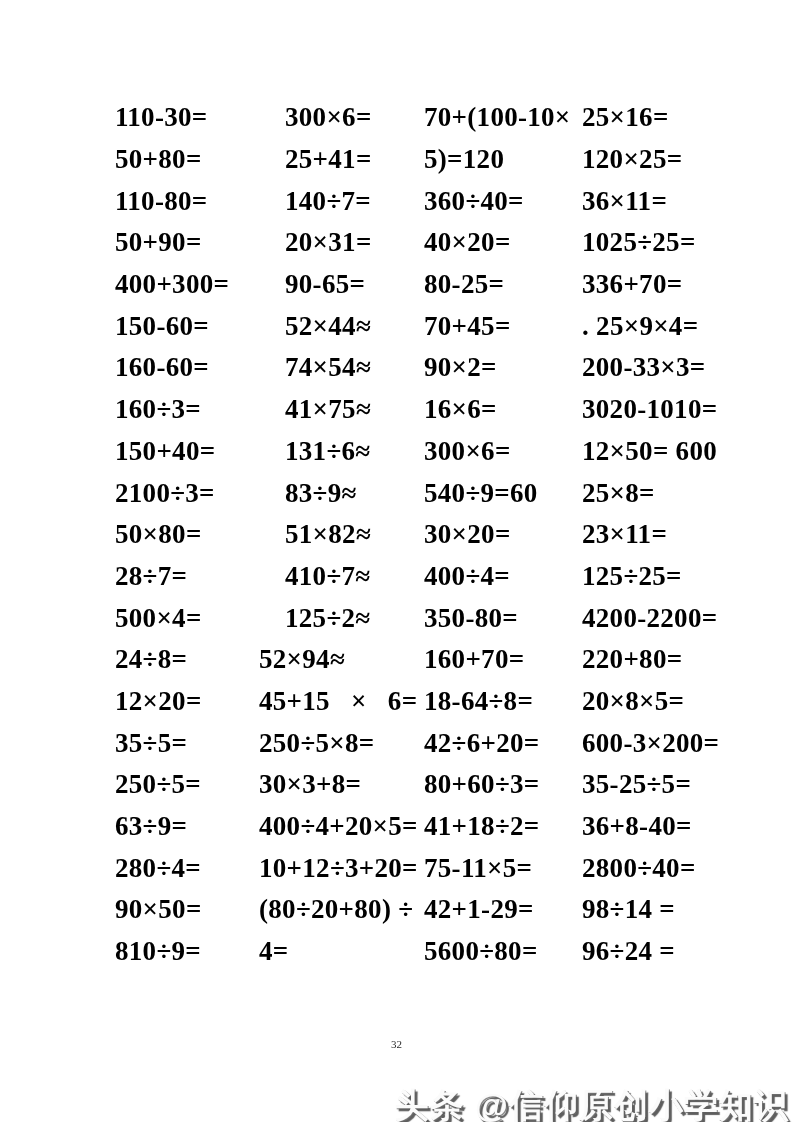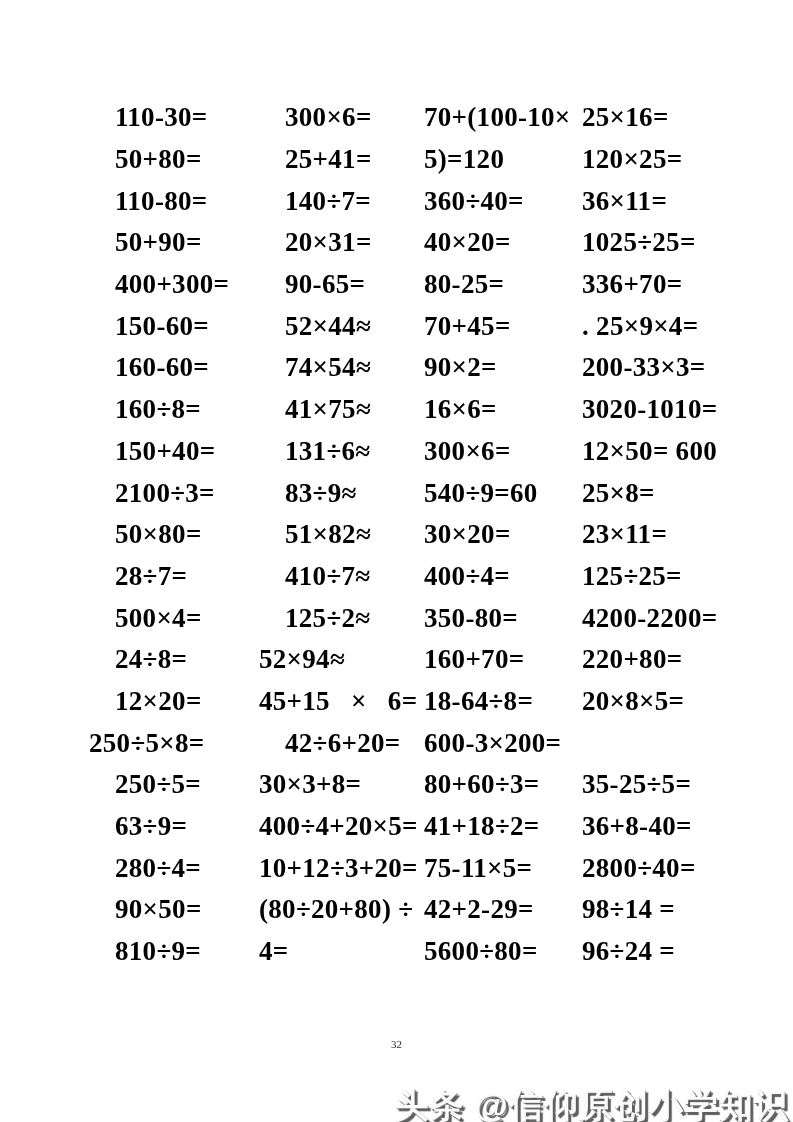--- a/index.html
+++ b/index.html
@@ -100,21 +100,21 @@
         <div class="cell col3">70+45=</div>
         <div class="cell col4">. 25×9×4=</div>
       </div>
       <div class="row">
         <div class="cell col1">160-60=</div>
         <div class="cell col2">74×54≈</div>
         <div class="cell col3">90×2=</div>
         <div class="cell col4">200-33×3=</div>
       </div>
       <div class="row">
-        <div class="cell col1">160÷8=</div>
+        <div class="cell col1">160÷3=</div>
         <div class="cell col2">41×75≈</div>
         <div class="cell col3">16×6=</div>
         <div class="cell col4">3020-1010=</div>
       </div>
       <div class="row">
         <div class="cell col1">150+40=</div>
         <div class="cell col2">131÷6≈</div>
         <div class="cell col3">300×6=</div>
         <div class="cell col4">12×50= 600</div>
       </div>
@@ -148,20 +148,21 @@
         <div class="cell col3">160+70=</div>
         <div class="cell col4">220+80=</div>
       </div>
       <div class="row">
         <div class="cell col1">12×20=</div>
         <div class="cell col2">45+15   ×   6=</div>
         <div class="cell col3">18-64÷8=</div>
         <div class="cell col4">20×8×5=</div>
       </div>
       <div class="row">
+        <div class="cell col1">35÷5=</div>
         <div class="cell col2">250÷5×8=</div>
         <div class="cell col3">42÷6+20=</div>
         <div class="cell col4">600-3×200=</div>
       </div>
       <div class="row">
         <div class="cell col1">250÷5=</div>
         <div class="cell col2">30×3+8=</div>
         <div class="cell col3">80+60÷3=</div>
         <div class="cell col4">35-25÷5=</div>
       </div>
@@ -173,21 +174,21 @@
       </div>
       <div class="row">
         <div class="cell col1">280÷4=</div>
         <div class="cell col2">10+12÷3+20=</div>
         <div class="cell col3">75-11×5=</div>
         <div class="cell col4">2800÷40=</div>
       </div>
       <div class="row">
         <div class="cell col1">90×50=</div>
         <div class="cell col2">(80÷20+80) ÷</div>
-        <div class="cell col3">42+2-29=</div>
+        <div class="cell col3">42+1-29=</div>
         <div class="cell col4">98÷14 =</div>
       </div>
       <div class="row">
         <div class="cell col1">810÷9=</div>
         <div class="cell col2">4=</div>
         <div class="cell col3">5600÷80=</div>
         <div class="cell col4">96÷24 =</div>
       </div>
     </div>
   <div class="page-number">32</div>

